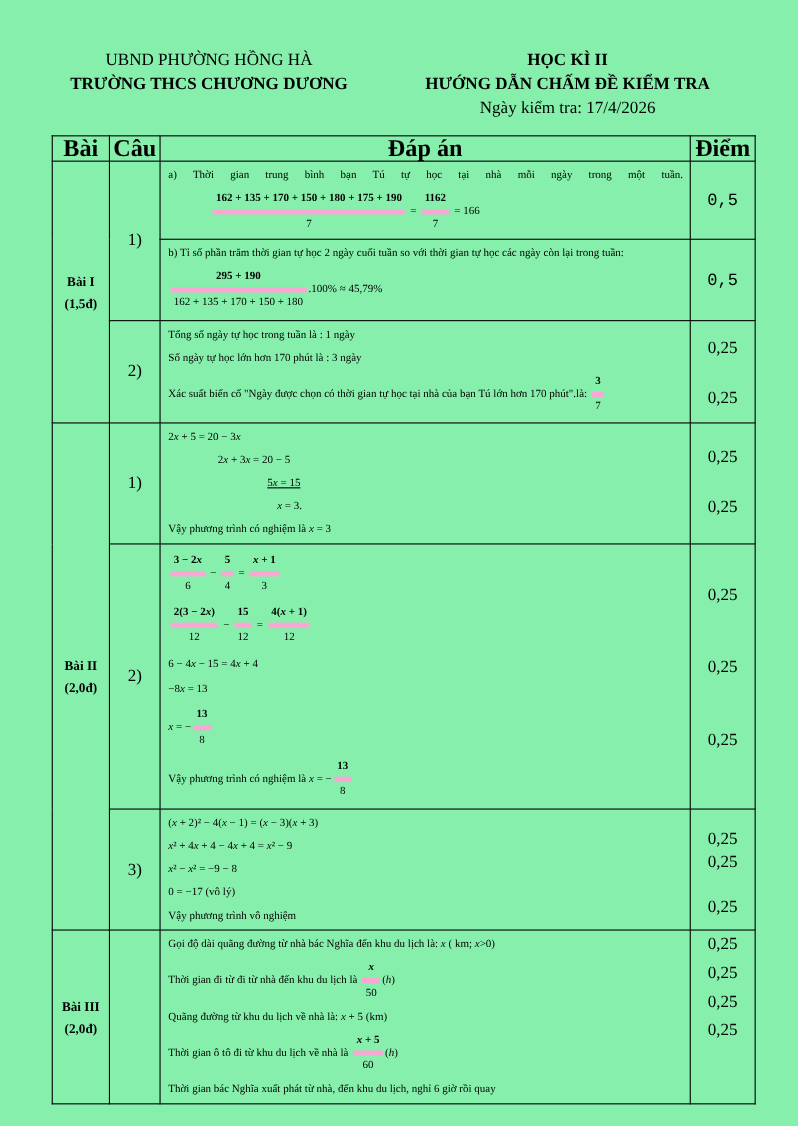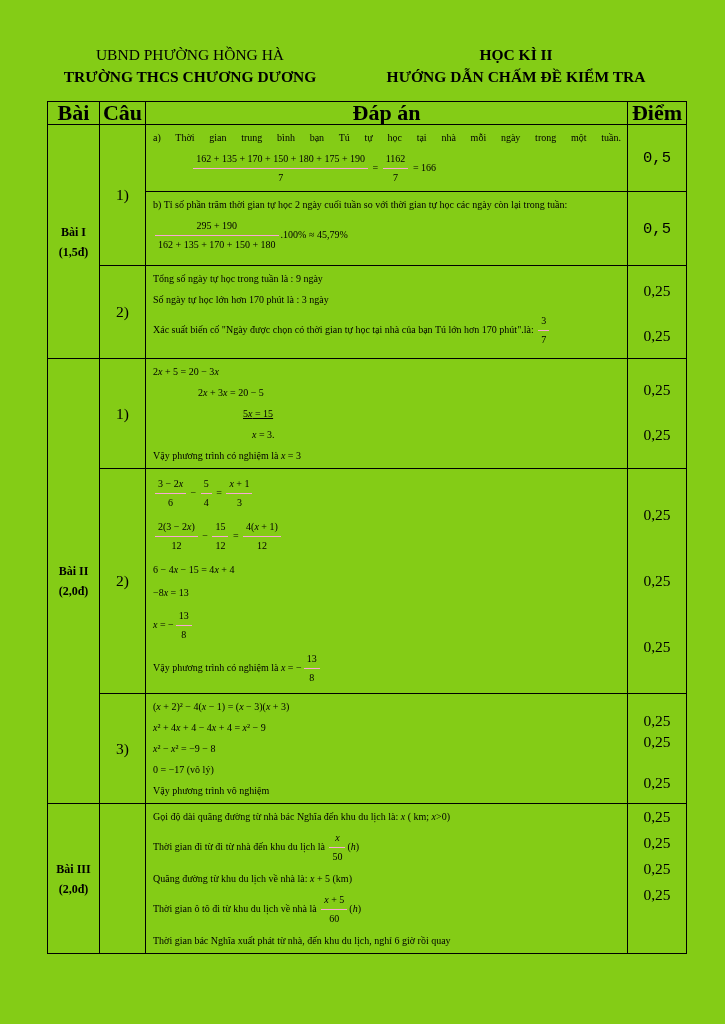--- a/index.html
+++ b/index.html
@@ -1,21 +1,21 @@
 <!DOCTYPE html>
 <html><head>
 <meta charset="utf-8">
 <style>
   html,body{margin:0;padding:0;background:#fff;}
   body{
     width:725px;height:1024px;color:#000;
     font-family:"Liberation Serif","DejaVu Serif",serif;
     -webkit-font-smoothing:antialiased;
   }
-  .page{position:relative;width:725px;height:1024px;overflow:hidden;background:#84cc16;}
+  .page{position:relative;width:725px;height:1024px;overflow:hidden;background:#86efac;}
 
   
   .doc-header{display:flex;padding-top:44px;}
   .h-left{width:300px;margin-left:40px;text-align:center;}
   .h-right{width:340px;margin-left:6px;text-align:center;}
   .h-line{font-size:15.5px;line-height:22px;}
   .h-bold{font-weight:bold;}
 
   
   table.akt{border-collapse:collapse;table-layout:fixed;width:639px;margin:13px 0 0 47px;}
@@ -25,21 +25,21 @@
   .bai-cell{text-align:center;vertical-align:middle;font-weight:bold;font-size:12px;line-height:20px;padding:0 2px;}
   .cau-cell{text-align:center;vertical-align:middle;font-size:15.5px;}
   .ans-cell{vertical-align:top;padding:2px 6px 2px 7px;}
   .content{font-size:10px;}
   .line{line-height:21px;}
   .just{text-align:justify;}
   .jlast{text-align:justify;text-align-last:justify;}
   .mm{font-family:"Liberation Serif","DejaVu Serif",serif;}
   .mv{font-style:italic;}
   .frac{display:inline-block;vertical-align:middle;text-align:center;margin:2px 2px;}
-  .frac .num{display:block;border-bottom:1px solid #f9a8d4;padding:0 3px;line-height:18px;}
+  .frac .num{display:block;border-bottom:5px solid #f9a8d4;padding:0 3px;line-height:18px;font-weight:bold;}
   .frac .den{display:block;padding:0 3px;line-height:18px;}
 
   
   .mh-a{min-height:56px;} .mh-b{min-height:69px;} .mh-i2{min-height:88px;}
   .mh-ii1{min-height:88px;} .mh-ii2{min-height:202px;} .mh-ii3{min-height:104px;} .mh-iii{min-height:134px;}
   .mh-ii2 .line{margin:2px 0;}
 
   
   .score-cell{vertical-align:top;text-align:center;font-size:15.5px;padding:0 2px;}
   .sc-mid{vertical-align:middle;font-family:Liberation Mono, monospace;}
@@ -57,20 +57,21 @@
 <div class="page">
 
   <div class="doc-header">
     <div class="h-left">
       <div class="h-line">UBND PHƯỜNG HỒNG HÀ</div>
       <div class="h-line h-bold">TRƯỜNG THCS CHƯƠNG DƯƠNG</div>
     </div>
     <div class="h-right">
       <div class="h-line h-bold">HỌC KÌ II</div>
       <div class="h-line h-bold">HƯỚNG DẪN CHẤM ĐỀ KIỂM TRA</div>
+      <div class="h-line">Ngày kiểm tra: 17/4/2026</div>
     </div>
   </div>
 
   <table class="akt">
     <colgroup>
         <col class="c-bai">
         <col class="c-cau">
         <col class="c-dapan">
         <col class="c-diem">
       </colgroup>
@@ -108,21 +109,21 @@
       </td>
       <td class="score-cell sc-mid">
             <div class="score">0,5</div>
           </td>
     </tr>
 
     <tr>
       <td class="cau-cell">2)</td>
       <td class="ans-cell">
         <div class="content mh-i2">
-              <div class="line"><span class="tx">Tổng số ngày tự học trong tuần là : 9 ngày</span></div>
+              <div class="line"><span class="tx">Tổng số ngày tự học trong tuần là : 1 ngày</span></div>
               <div class="line"><span class="tx">Số ngày tự học lớn hơn 170 phút là : 3 ngày</span></div>
               <div class="line just"><span class="tx">Xác suất biến cố "Ngày được chọn có thời gian tự học tại nhà của bạn Tú lớn hơn 170 phút".là: </span><span class="frac"><span class="num"><span class="mm">3</span></span><span class="den"><span class="mm">7</span></span></span></div>
             </div>
       </td>
       <td class="score-cell sci2">
             <div class="score">0,25</div>
             <div class="score">0,25</div>
           </td>
     </tr>
 

